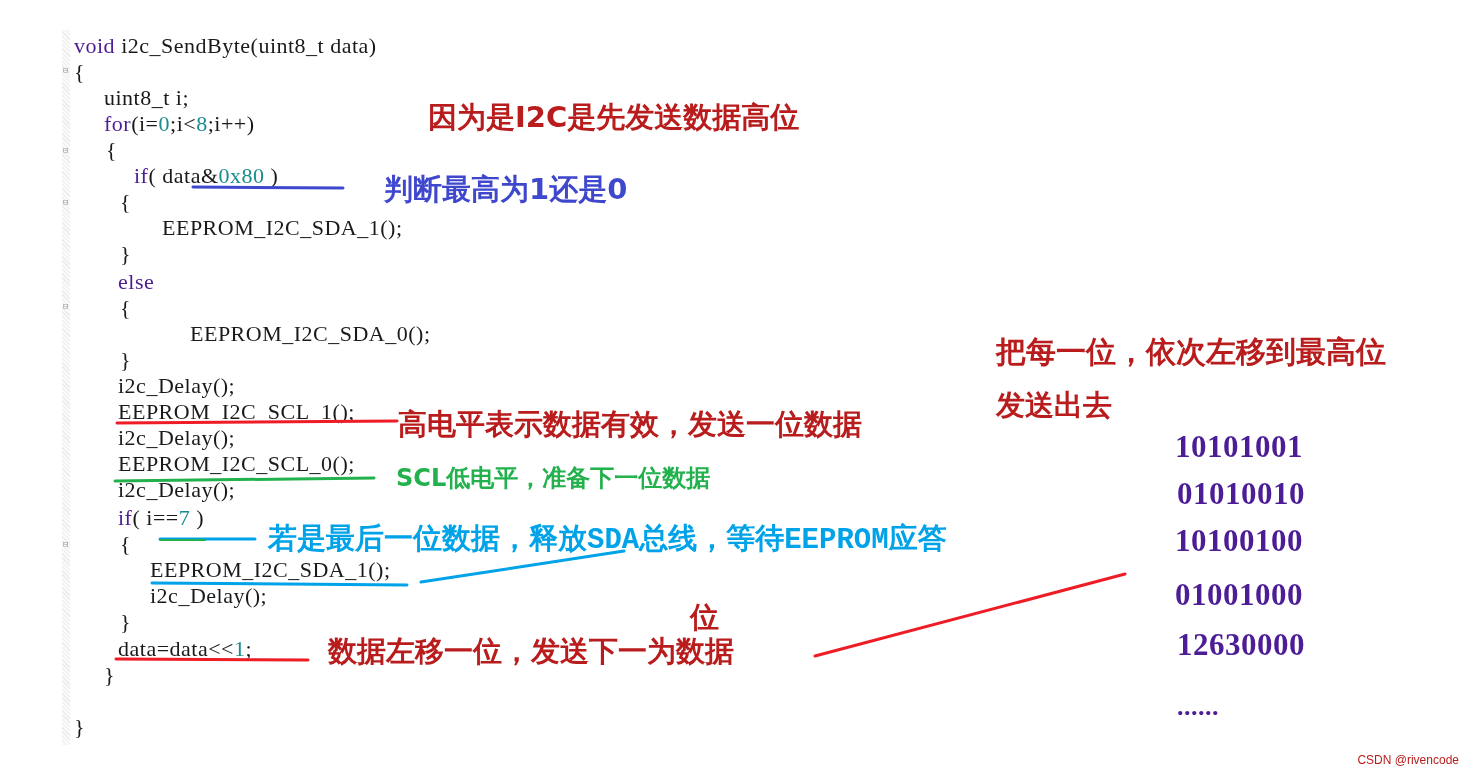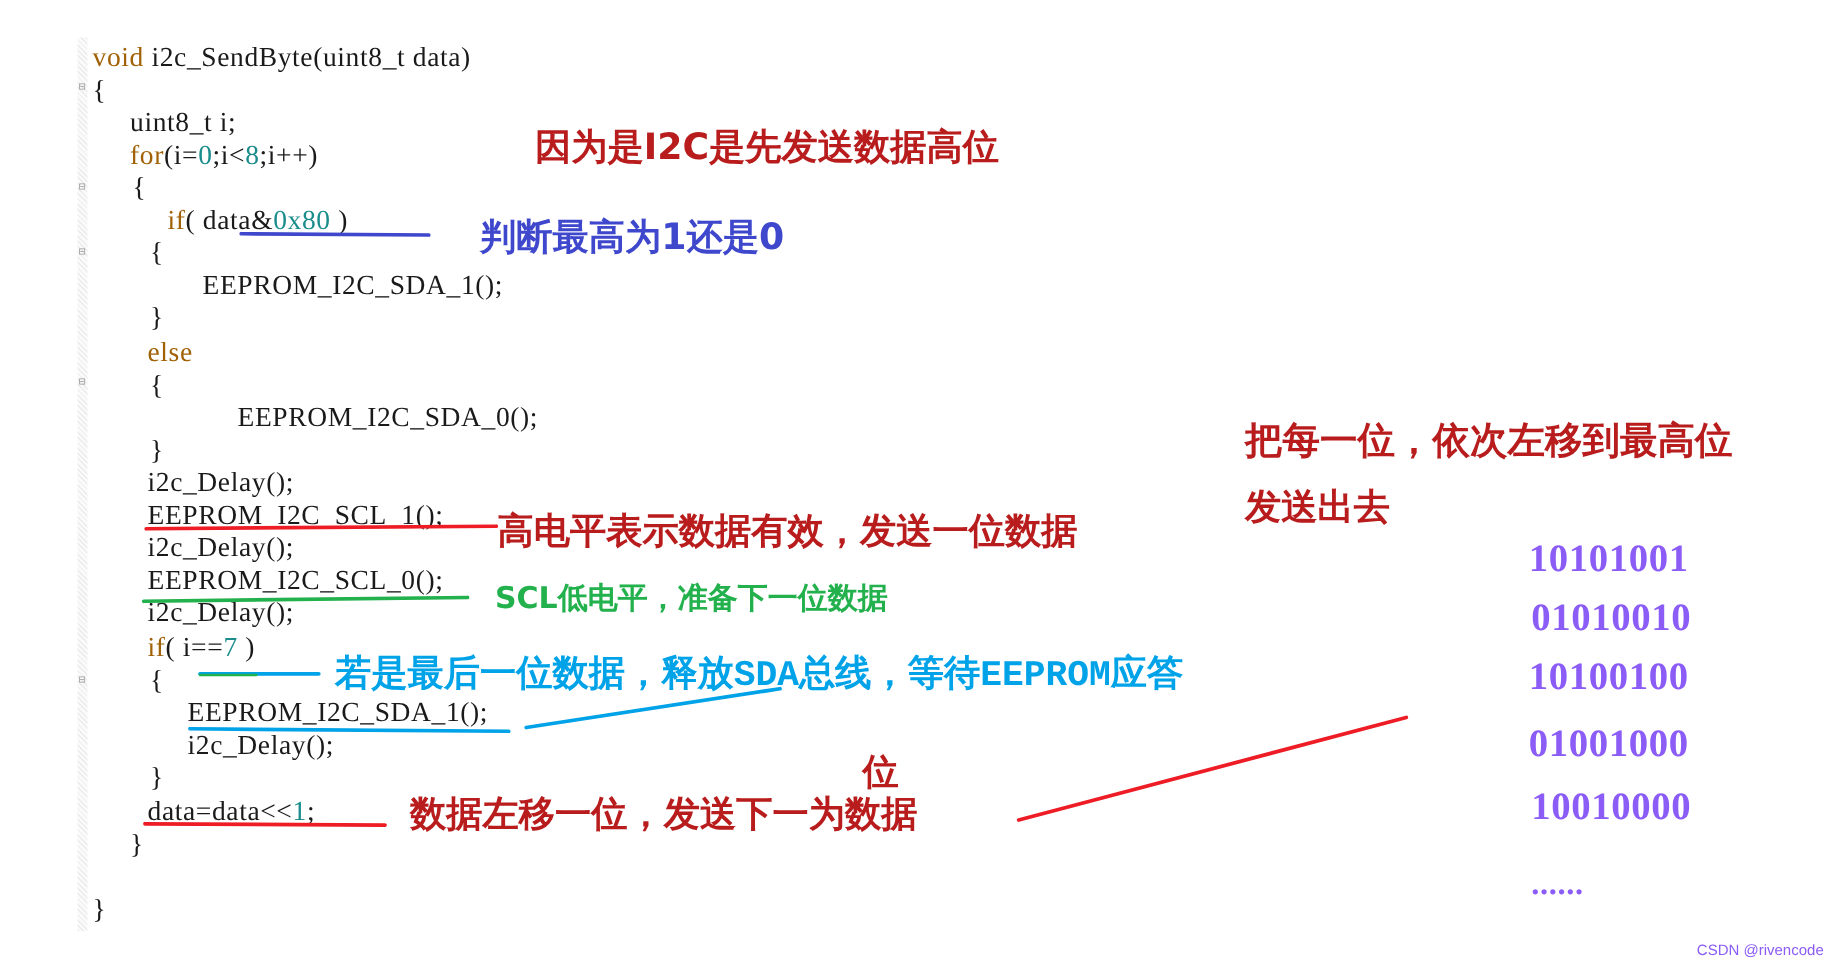--- a/index.html
+++ b/index.html
@@ -3,32 +3,32 @@
 <meta charset="utf-8">
 <style>
   html, body { margin:0; padding:0; }
   body { width:1473px; height:775px; background:#ffffff; position:relative; overflow:hidden; }
   .gutter { position:absolute; left:62px; top:30px; width:8px; height:715px;
     background: repeating-linear-gradient(45deg,#ececec 0 1px,#fafafa 1px 3px); }
   .fold { position:absolute; left:63px; width:6px; height:8px; font-size:9px; color:#9a9a9a;
     font-family:"DejaVu Sans Mono", monospace; line-height:8px; }
   .code { position:absolute; font-family:"Liberation Serif","DejaVu Serif", serif;
     font-size:22px; color:#1a1a1a; white-space:pre; line-height:26px; letter-spacing:0.5px; }
-  .kw { color:#a16207; }
+  .kw { color:#4c1d95; }
   .num { color:#1a8c8c; }
   .ann { position:absolute; font-family:"DejaVu Sans","Liberation Sans", sans-serif;
     font-weight:bold; white-space:pre; }
   .red { color:#b91c1c; }
   .blue { color:#3f48cc; }
   .green { color:#22b14c; }
   .cyan { color:#00a2e8; }
   .bin { position:absolute; font-family:"Liberation Serif","DejaVu Serif", serif;
-    font-weight:bold; color:#8b5cf6; font-size:31px; letter-spacing:0.5px;margin-left:48px; }
+    font-weight:bold; color:#4c1d95; font-size:31px; letter-spacing:0.5px; }
   .wm { position:absolute; right:14px; bottom:8px; font-family:"Liberation Sans", sans-serif;
-    font-size:12px; color:#8b5cf6; }
+    font-size:12px; color:#b91c1c; }
   svg.overlay { position:absolute; left:0; top:0; pointer-events:none; }
 </style>
 </head>
 <body>
 
 <div class="gutter"></div>
 <div class="fold" style="top:66px">⊟</div>
 <div class="fold" style="top:146px">⊟</div>
 <div class="fold" style="top:198px">⊟</div>
 <div class="fold" style="top:302px">⊟</div>
@@ -71,21 +71,21 @@
 <div class="ann cyan" style="left:268px; top:519px; font-size:29px;font-family:Liberation Mono, monospace;">若是最后一位数据，释放SDA总线，等待EEPROM应答</div>
 <div class="ann red" style="left:328px; top:632px; font-size:29px;">数据左移一位，发送下一为数据</div>
 <div class="ann red" style="left:690px; top:598px; font-size:29px;">位</div>
 <div class="ann red" style="left:996px; top:332px; font-size:30px;">把每一位，依次左移到最高位</div>
 <div class="ann red" style="left:996px; top:386px; font-size:29px;">发送出去</div>
 
 <div class="bin" style="left:1175px; top:429px;">10101001</div>
 <div class="bin" style="left:1177px; top:476px;">01010010</div>
 <div class="bin" style="left:1175px; top:523px;">10100100</div>
 <div class="bin" style="left:1175px; top:577px;">01001000</div>
-<div class="bin" style="left:1177px; top:627px;">10010000</div>
+<div class="bin" style="left:1177px; top:627px;">12630000</div>
 <div class="bin" style="left:1177px; top:692px; font-size:26px;">......</div>
 
 <div class="wm">CSDN @rivencode</div>
 
 <svg class="overlay" width="1473" height="775">
   <line x1="193" y1="187" x2="343" y2="188" stroke="#3f48cc" stroke-width="3" stroke-linecap="round"></line>
   <line x1="117" y1="423" x2="397" y2="421" stroke="#ee1c25" stroke-width="3" stroke-linecap="round"></line>
   <line x1="115" y1="481" x2="374" y2="478" stroke="#22b14c" stroke-width="3" stroke-linecap="round"></line>
   <line x1="160" y1="539" x2="255" y2="539" stroke="#00a2e8" stroke-width="3" stroke-linecap="round"></line>
   <line x1="160" y1="540" x2="205" y2="540" stroke="#22b14c" stroke-width="2" stroke-linecap="round"></line>

